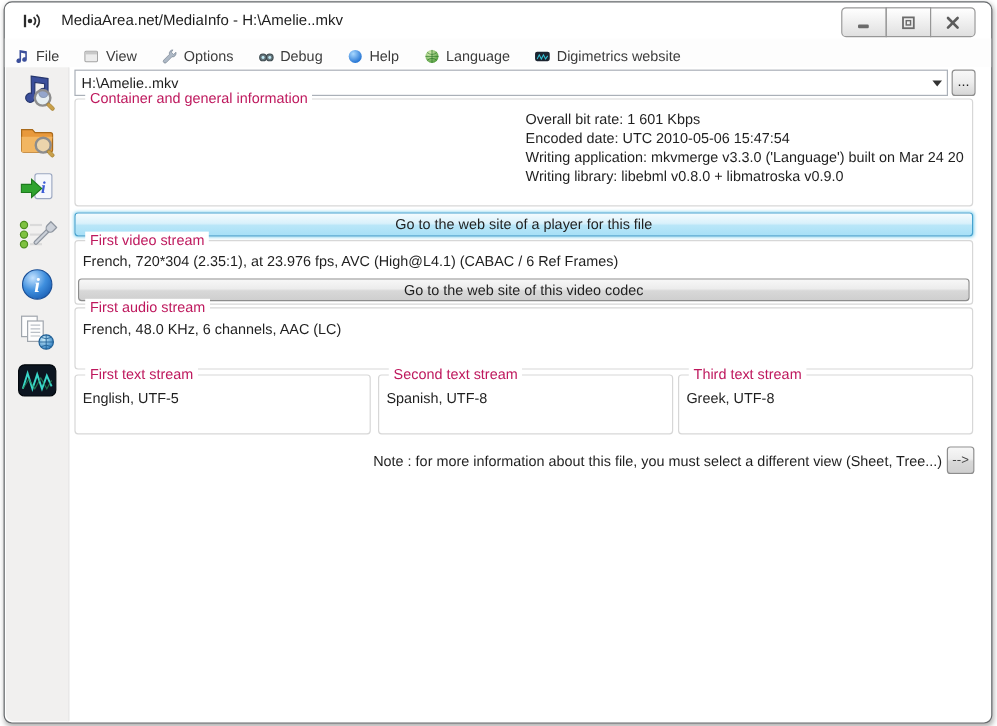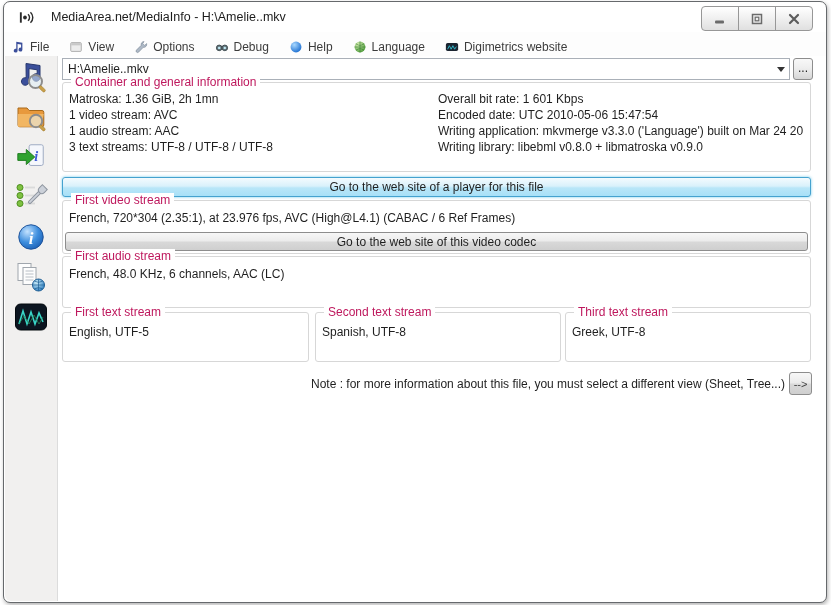--- a/index.html
+++ b/index.html
@@ -265,26 +265,20 @@
     <div class="combo">
       <span class="combo-value">H:\Amelie..mkv</span>
       <span class="combo-arrow">
           <span class="tri-down"></span>
         </span>
     </div>
     <div class="dots-btn btn">...</div>
 
     <div class="group g-general">
       <span class="group-label">Container and general information</span>
-      <div class="gen-left">
-        <div class="info-line">Matroska: 1.36 GiB, 2h 1mn</div>
-        <div class="info-line">1 video stream: AVC</div>
-        <div class="info-line">1 audio stream: AAC</div>
-        <div class="info-line">3 text streams: UTF-8 / UTF-8 / UTF-8</div>
-      </div>
       <div class="gen-right">
         <div class="info-line">Overall bit rate: 1 601 Kbps</div>
         <div class="info-line">Encoded date: UTC 2010-05-06 15:47:54</div>
         <div class="info-line">Writing application: mkvmerge v3.3.0 ('Language') built on Mar 24 20</div>
         <div class="info-line">Writing library: libebml v0.8.0 + libmatroska v0.9.0</div>
       </div>
     </div>
 
     <div class="btn btn-default">Go to the web site of a player for this file</div>
 

